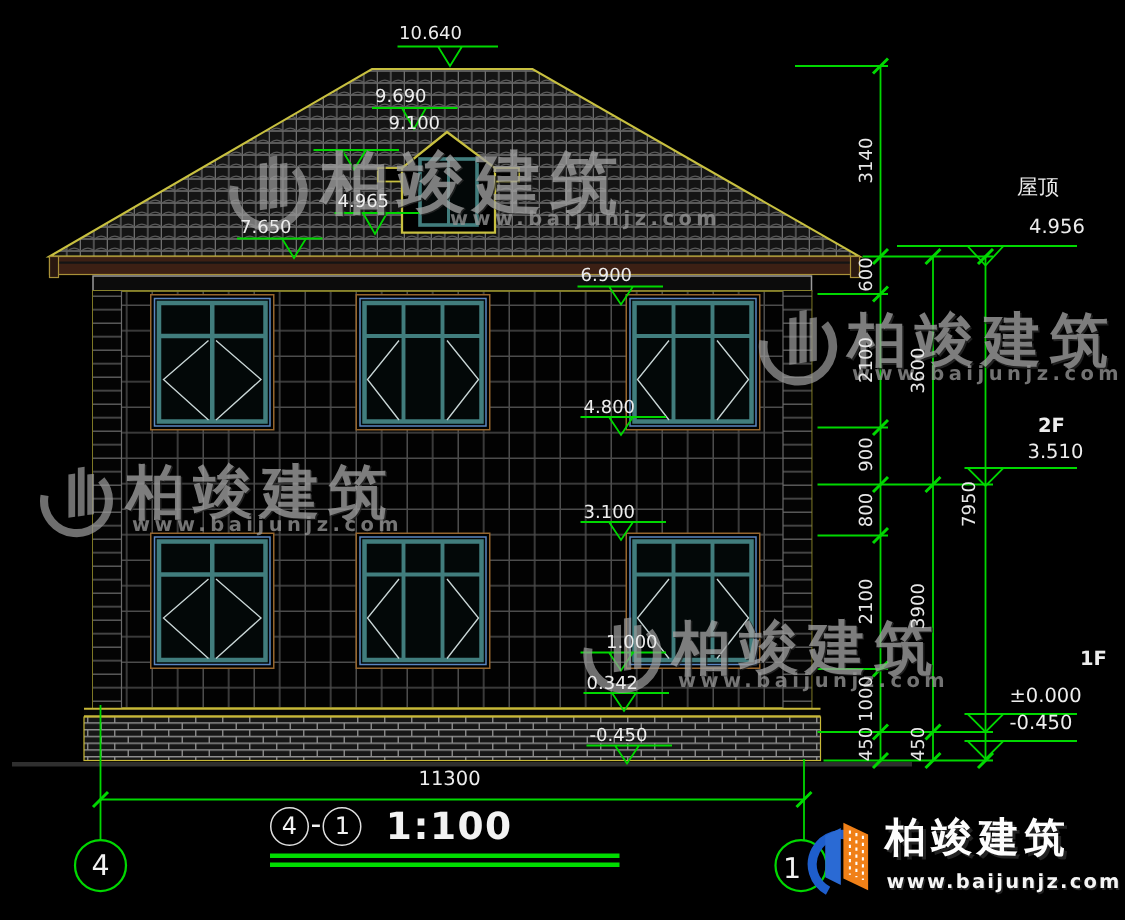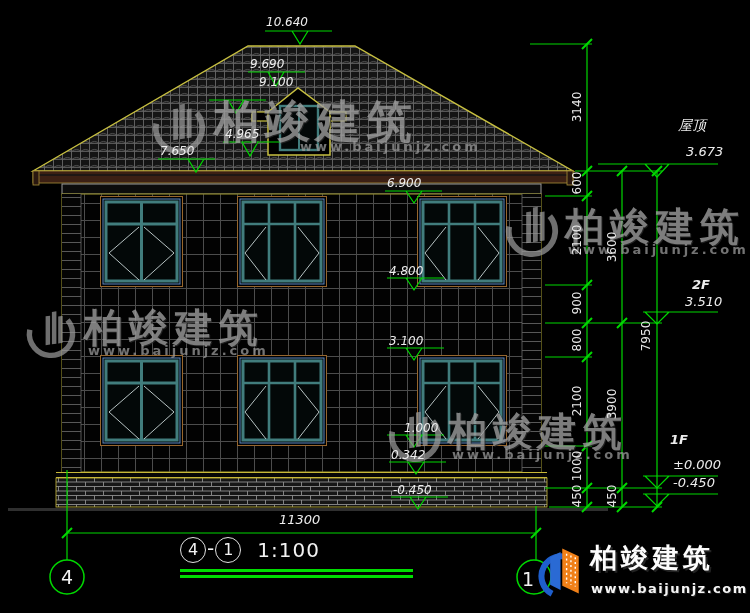--- a/index.html
+++ b/index.html
@@ -1,38 +1,38 @@
 <!DOCTYPE html>
 <html><head>
 <meta charset="utf-8">
 <style>
   html,body{margin:0;padding:0;background:#000;}
   .canvas{position:relative;width:750px;height:613px;background:#000;overflow:hidden;
           font-family:"DejaVu Sans",sans-serif;}
   svg.linework{position:absolute;left:0;top:0;z-index:1;}
-  .txt{position:absolute;color:#ededed;font-size:12px;line-height:1;white-space:nowrap;z-index:10;font-style:italic;}
+  .txt{position:absolute;color:#ededed;font-size:12px;line-height:1;white-space:nowrap;z-index:10;}
   .txt13{font-size:13px;}
   .txt14{font-size:14px;text-align:center;}
   .vdim{position:absolute;color:#e8e8e8;font-size:12px;line-height:1;white-space:nowrap;z-index:10;
         transform:translate(-50%,-50%) rotate(-90deg);}
   .bubble-num{position:absolute;color:#f2f2f2;font-size:19px;z-index:10;
         transform:translate(-50%,-50%);}
   
   .wm{position:absolute;z-index:5;opacity:.72;pointer-events:none;}
   .wm-text{position:absolute;color:#a0a0a0;font-weight:bold;white-space:nowrap;z-index:5;opacity:.78;
            text-shadow:1px 1px 0 #2a2a2a;letter-spacing:6px;}
   .wm-url{position:absolute;color:#9a9a9a;font-weight:bold;font-size:13px;letter-spacing:3px;
           white-space:nowrap;z-index:5;opacity:.75;}
   
   .titleblock{position:absolute;left:180px;top:536px;display:flex;align-items:center;z-index:10;color:#f2f2f2;}
   .tcirc{width:24px;height:24px;border:1.7px solid #e0e0e0;border-radius:50%;display:flex;
          align-items:center;justify-content:center;font-size:16px;flex:0 0 auto;}
   .tdash{font-size:20px;margin:0 1px 3px 1px;}
   .tname{font-size:27px;font-weight:bold;letter-spacing:2px;margin-left:4px;}
-  .tscale{font-size:20px;font-weight:normal;margin-left:16px;letter-spacing:1px;}
+  .tscale{font-size:25px;font-weight:bold;margin-left:16px;letter-spacing:1px;}
   .underline{position:absolute;height:3px;background:#00dd00;z-index:10;}
   
   .logo-text{position:absolute;left:590px;top:540px;font-size:27px;font-weight:bold;color:#fdfdfd;
              letter-spacing:4px;z-index:11;text-shadow:2px 2px 0 #222;}
   .logo-url{position:absolute;left:591px;top:581px;font-size:13px;font-weight:bold;color:#f5f5f5;
             letter-spacing:1.5px;z-index:11;text-shadow:1px 1px 0 #222;}
 </style>
 </head>
 <body>
 
@@ -224,24 +224,24 @@
   <div class="txt" style="left:225px;top:128px;">4.965</div>
   <div class="txt" style="left:160px;top:145px;">7.650</div>
   <div class="txt" style="left:387px;top:177px;">6.900</div>
   <div class="txt" style="left:389px;top:265px;">4.800</div>
   <div class="txt" style="left:389px;top:335px;">3.100</div>
   <div class="txt" style="left:404px;top:422px;">1.000</div>
   <div class="txt" style="left:391px;top:449px;">0.342</div>
   <div class="txt" style="left:393px;top:484px;">-0.450</div>
 
   <div class="txt txt14" style="left:678px;top:118px;">屋顶</div>
-  <div class="txt txt13" style="left:686px;top:145px;">3.673</div>
+  <div class="txt txt13" style="left:686px;top:145px;">4.956</div>
   <div class="txt txt13" style="left:692px;top:278px;font-weight:bold;">2F</div>
   <div class="txt txt13" style="left:685px;top:295px;">3.510</div>
-  <div class="txt txt13" style="left:670px;top:433px;font-weight:bold;">1F</div>
+  <div class="txt txt13" style="left:720px;top:433px;font-weight:bold;">1F</div>
   <div class="txt txt13" style="left:673px;top:436px;margin-top:22px;">±0.000</div>
   <div class="txt txt13" style="left:673px;top:476px;">-0.450</div>
 
   <div class="vdim" style="left:577px;top:107px;">3140</div>
   <div class="vdim" style="left:577px;top:183px;">600</div>
   <div class="vdim" style="left:577px;top:240px;">2100</div>
   <div class="vdim" style="left:577px;top:303px;">900</div>
   <div class="vdim" style="left:577px;top:340px;">800</div>
   <div class="vdim" style="left:577px;top:401px;">2100</div>
   <div class="vdim" style="left:577px;top:466px;">1000</div>

